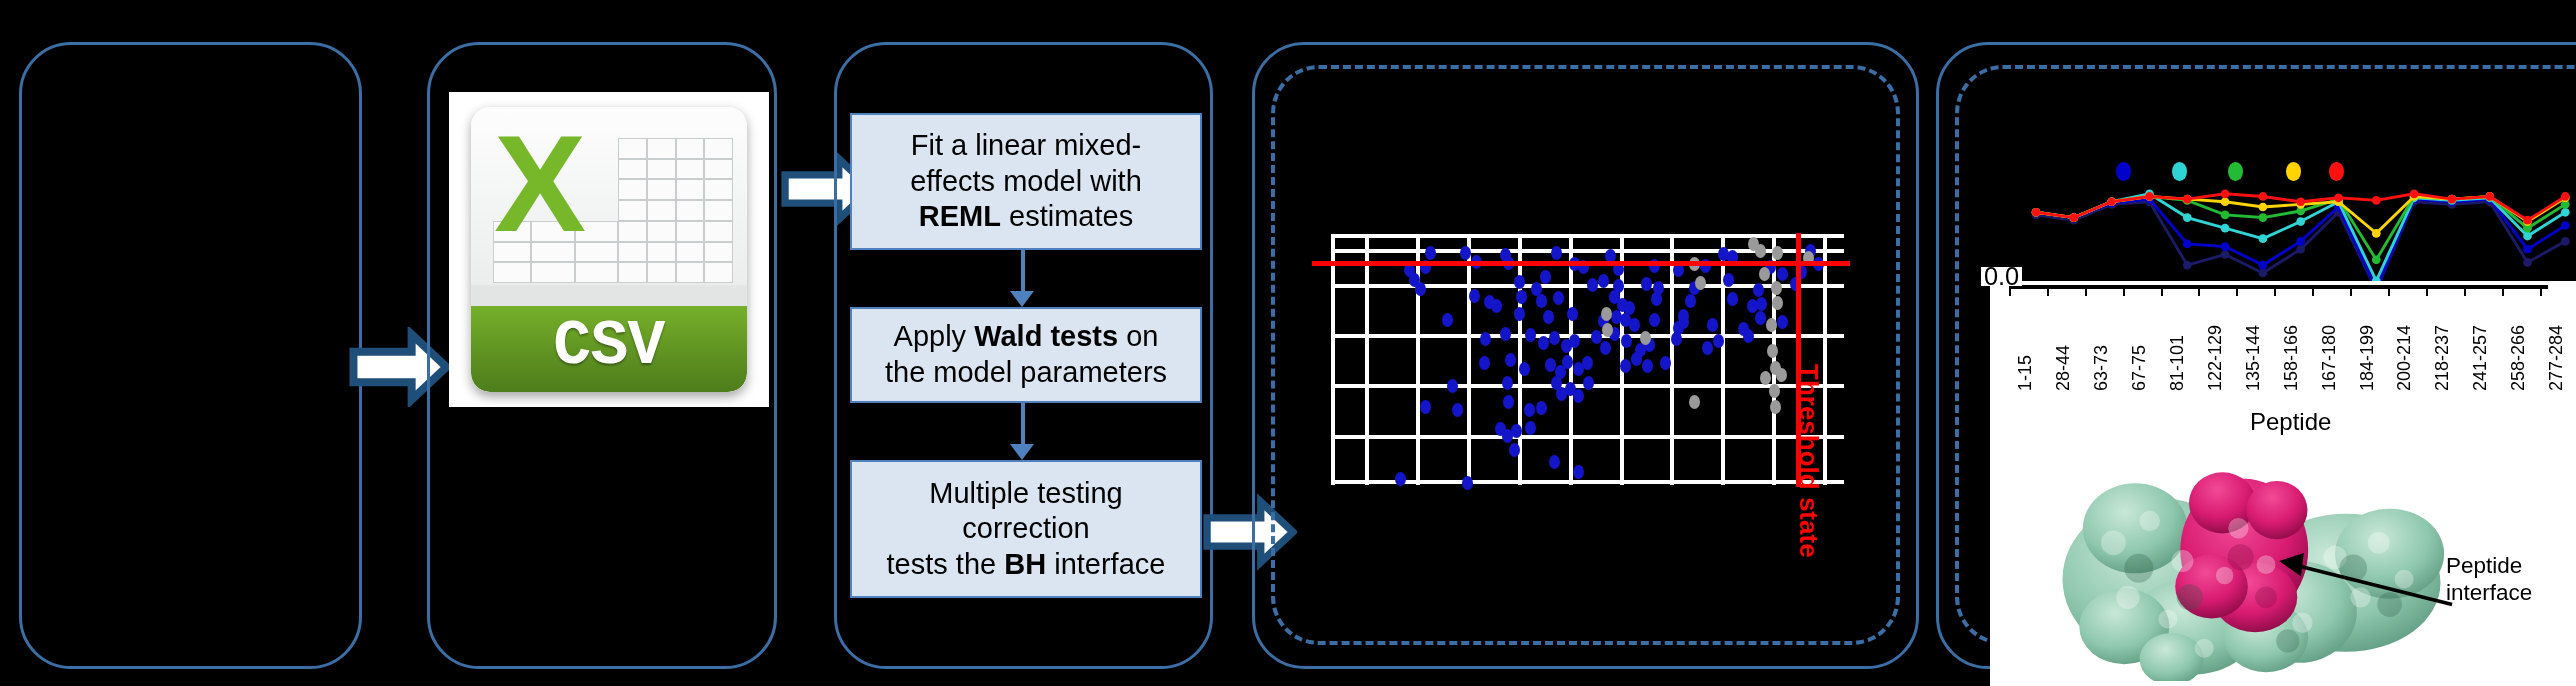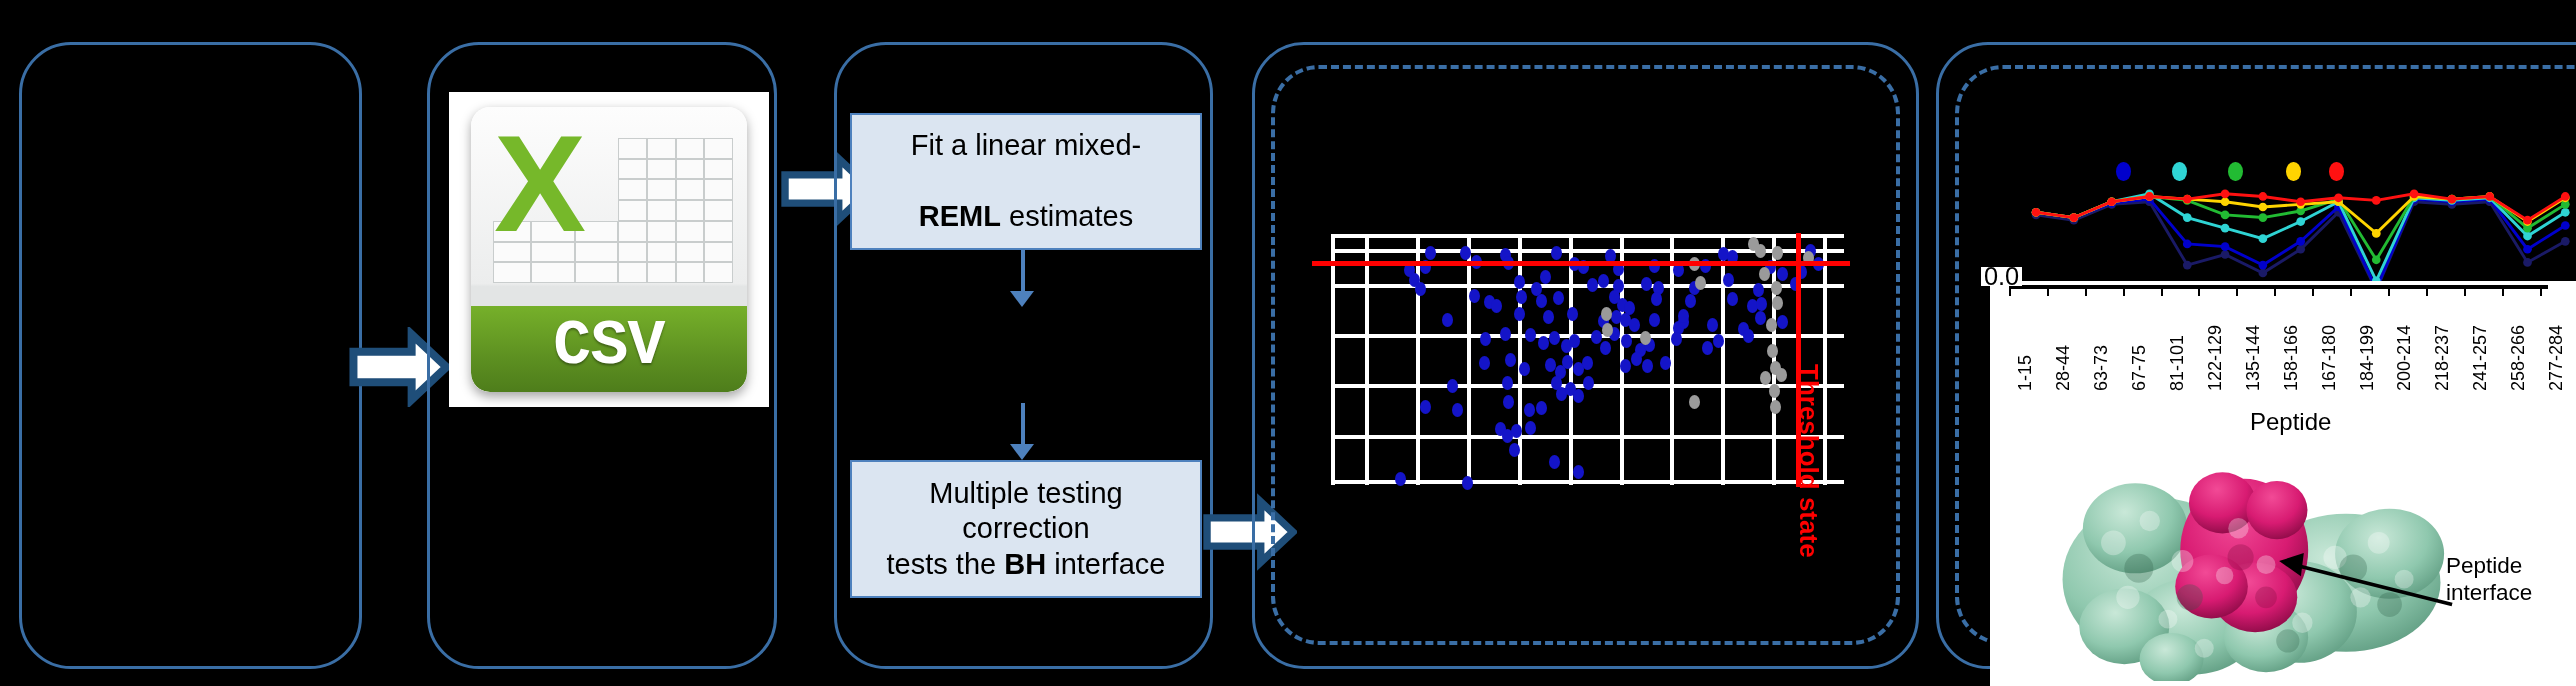--- a/index.html
+++ b/index.html
@@ -129,27 +129,33 @@
     <svg width="94" height="80" viewBox="0 0 140 110">
       <polygon points="6,34 86,34 86,10 134,55 86,100 86,76 6,76" fill="#ffffff" stroke="#1f4e79" stroke-width="11" stroke-linejoin="miter"></polygon>
     </svg>
   </div>
 
   <div class="panel-solid" style="left:834px;top:42px;width:379px;height:627px;"></div>
 
   <div class="pbox" style="left:850px;top:113px;width:352px;height:137px;">
     <div>
       <span>Fit a linear mixed-</span><br>
-      <br>
+      <span>effects model with</span><br>
       <b>REML</b><span> estimates</span>
     </div>
   </div>
   <div class="connector" style="left:1021px;top:249px;height:44px;"></div>
   <div class="conn-head" style="left:1010px;top:291px;"></div>
 
+  <div class="pbox" style="left:850px;top:307px;width:352px;height:96px;">
+    <div>
+      <span>Apply </span><b>Wald tests</b><span> on</span><br>
+      <span>the model parameters</span>
+    </div>
+  </div>
   <div class="connector" style="left:1021px;top:403px;height:44px;"></div>
   <div class="conn-head" style="left:1010px;top:444px;"></div>
 
   <div class="pbox" style="left:850px;top:460px;width:352px;height:138px;">
     <div>
       <span>Multiple testing</span><br>
       <span>correction</span><br>
       <span>tests the </span><b>BH</b><span> interface</span>
     </div>
   </div>

